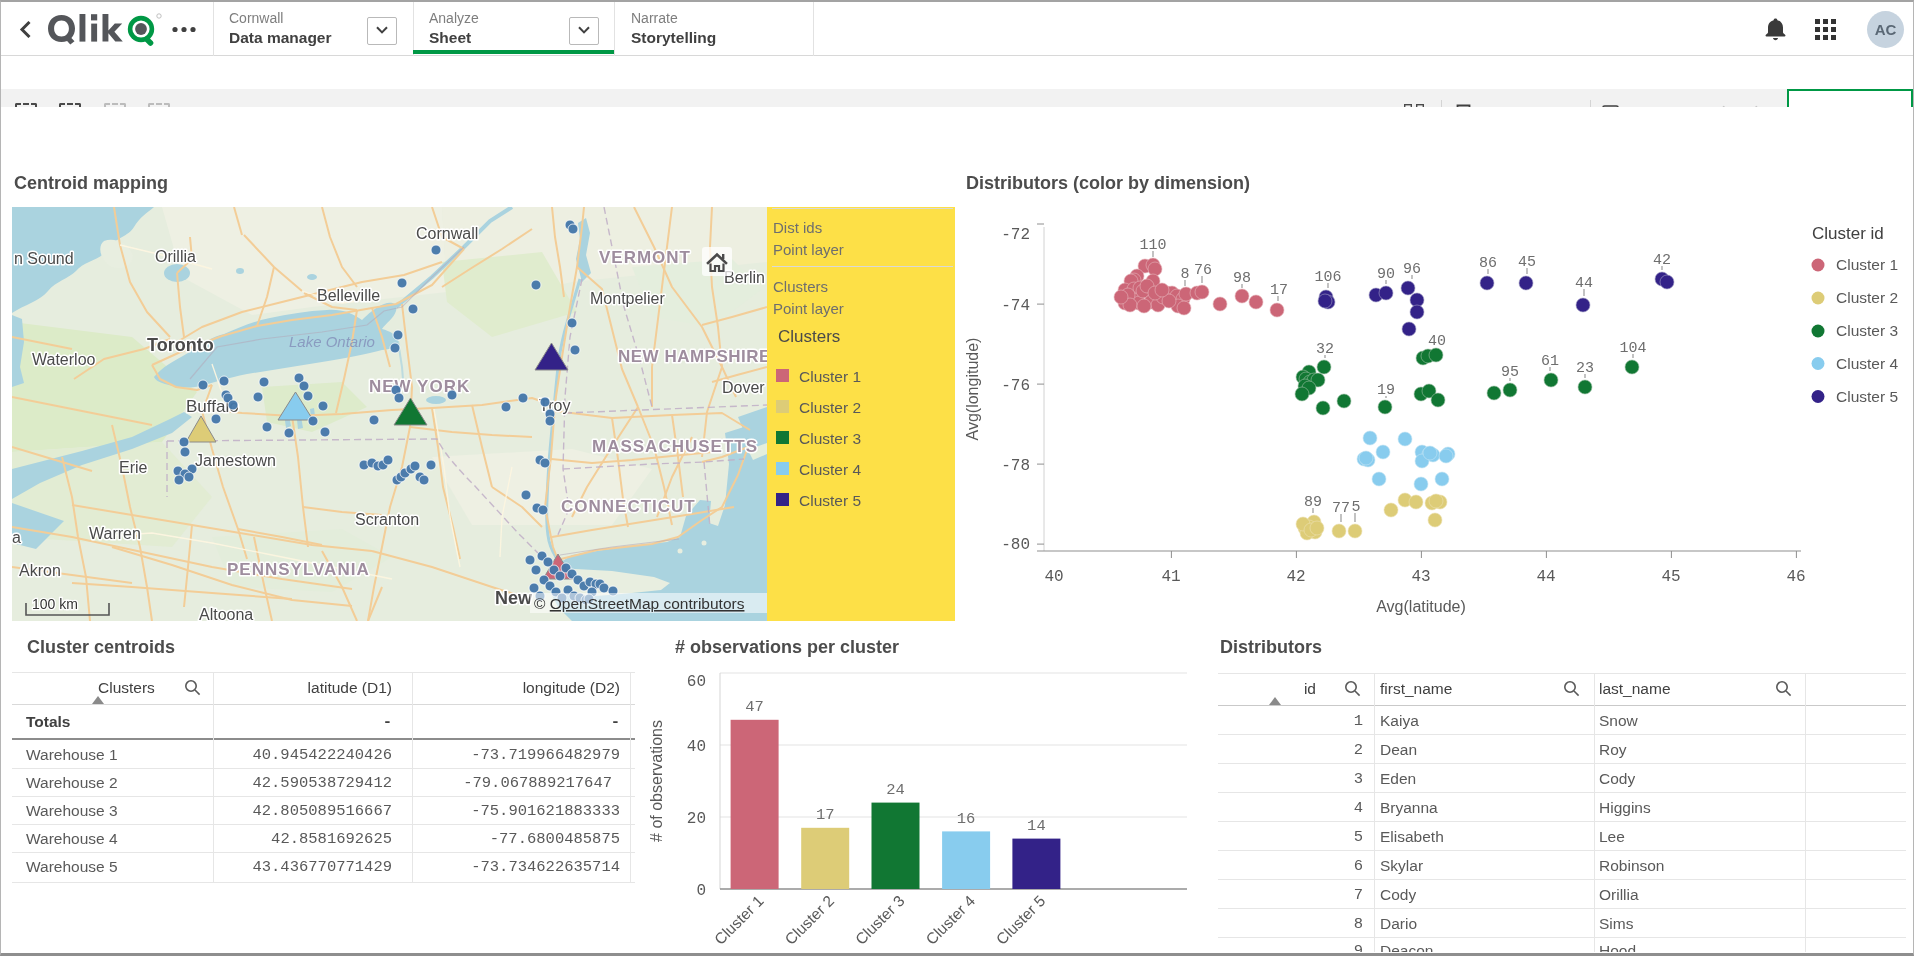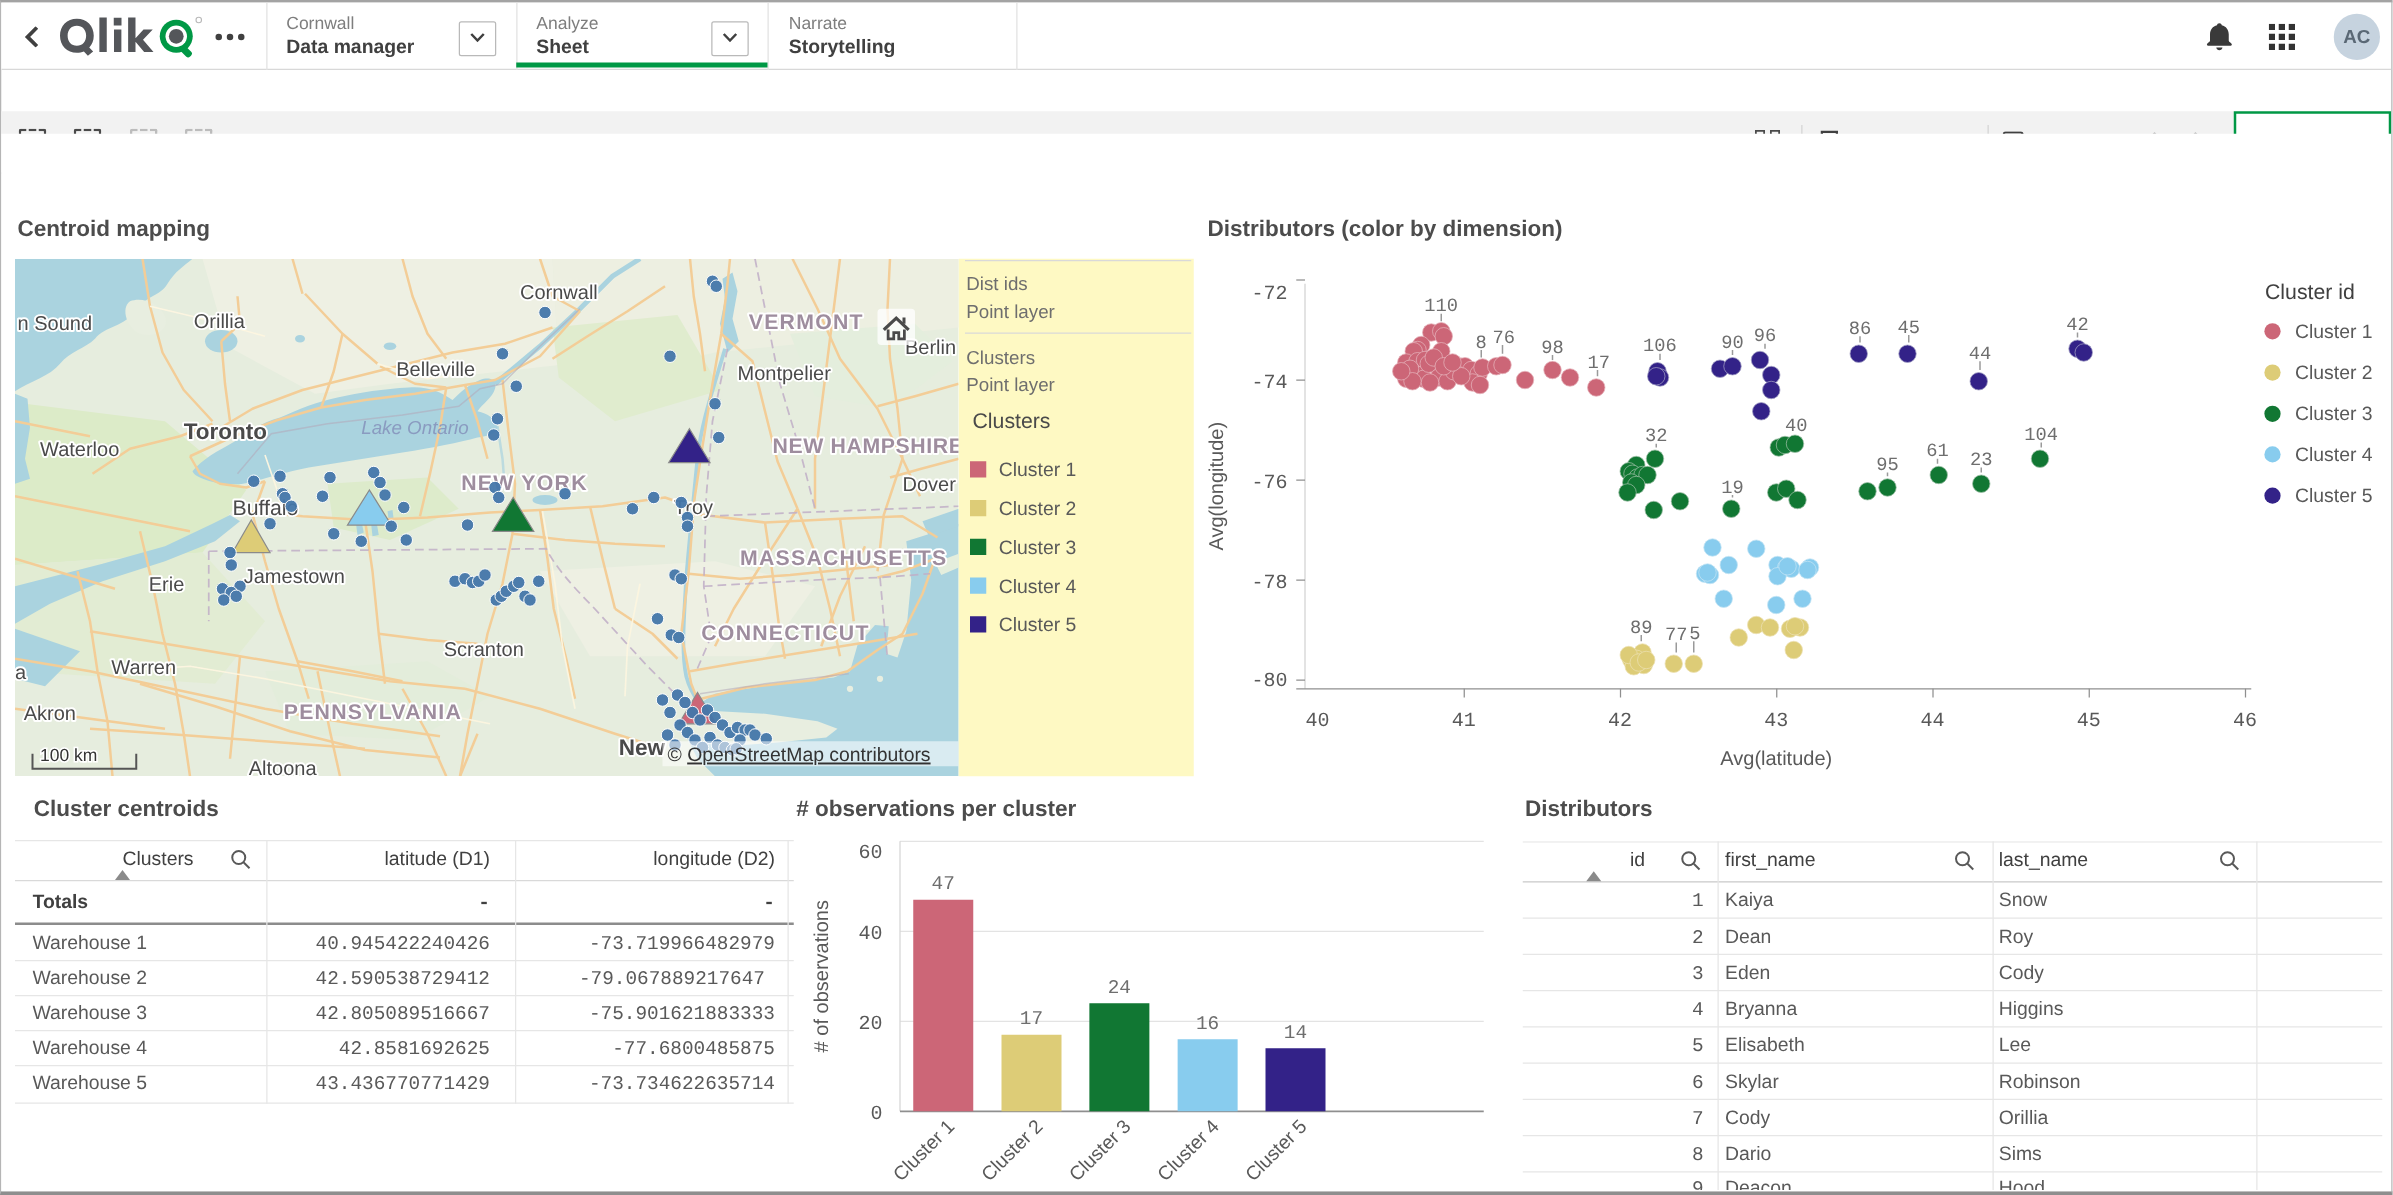--- a/index.html
+++ b/index.html
@@ -24,21 +24,21 @@
 .tbtext { position:absolute; top:17px; font-size:14.5px; color:#55606b; }
 .tbdiv { position:absolute; top:11px; width:1px; height:28px; background:#d4d4d4; }
 .tblabel { position:absolute; top:17px; font-size:15px; color:#404040; }
 #editbtn { position:absolute; left:1786px; top:0px; width:126px; height:50px; background:#fff; border:2px solid #009845; }
 #editbtn span { position:absolute; left:45px; top:16px; font-size:15.5px; color:#009845; }
 
 #sheet { position:absolute; left:0; top:105px; width:1912px; height:848px; background:#fff; }
 #sheettitle { position:absolute; left:21px; top:11px; font-size:27px; color:#b9b9b9; }
 .paneltitle { position:absolute; font-size:18px; font-weight:bold; color:#4c4c4c; }
 
-#maplegend { position:absolute; left:766px; top:100px; width:188px; height:414px; background:#fef9c3; }
+#maplegend { position:absolute; left:766px; top:100px; width:188px; height:414px; background:#fde047; }
 .mlline { position:absolute; left:5px; width:181px; height:1px; background:#d9d9d9; }
 .mltext { position:absolute; left:6px; font-size:15px; color:#6e6e6e; }
 .mlhead { position:absolute; left:11px; font-size:17px; color:#4a4a4a; }
 .mlsq { position:absolute; left:9px; width:13px; height:13px; }
 .mllab { position:absolute; left:32px; font-size:15.5px; color:#595959; }
 
 .qtable { position:absolute; background:#fff; font-size:15.5px; color:#595959; }
 .cellL { position:absolute; white-space:nowrap; overflow:hidden; }
 .cellR { position:absolute; text-align:right; white-space:nowrap; }
 .vline { position:absolute; width:1px; background:#e6e6e6; }
@@ -190,21 +190,21 @@
       <path d="M1 20.4 L19.6 20.4" stroke="#009845" stroke-width="1.6"></path>
     </svg>
     <span>Edit sheet</span>
   </div>
 </div>
 
 <div id="sheet">
   <div class="paneltitle" style="left:13px;top:66px">Centroid mapping</div>
   <div class="paneltitle" style="left:965px;top:66px">Distributors (color by dimension)</div>
   <div class="paneltitle" style="left:26px;top:530px">Cluster centroids</div>
-  <div class="paneltitle" style="left:636px;top:530px"># observations per cluster</div>
+  <div class="paneltitle" style="left:674px;top:530px"># observations per cluster</div>
   <div class="paneltitle" style="left:1219px;top:530px">Distributors</div>
 
   <div id="mapwrap" class="abs" style="left:11px;top:100px;width:755px;height:414px;overflow:hidden">
   <svg width="755" height="414" viewBox="0 0 755 414">
     <rect x="0" y="0" width="755" height="414" fill="#e6edde"></rect>
 
     <g stroke="none">
       <polygon points="150,0 430,0 435,85 300,100 240,108 170,70" fill="#eef0e3"></polygon>
       <polygon points="430,0 755,0 755,55 560,75 470,95 435,85" fill="#edefe1"></polygon>
       <polygon points="0,115 120,130 185,185 150,235 0,245" fill="#dcebc8"></polygon>

